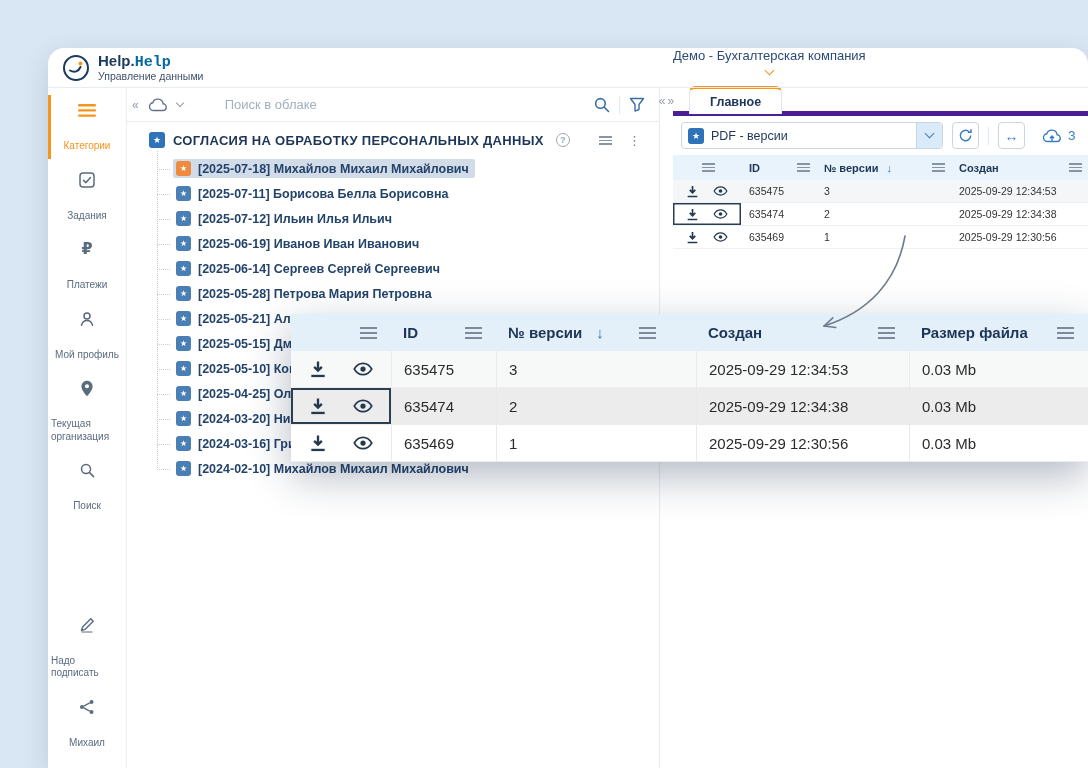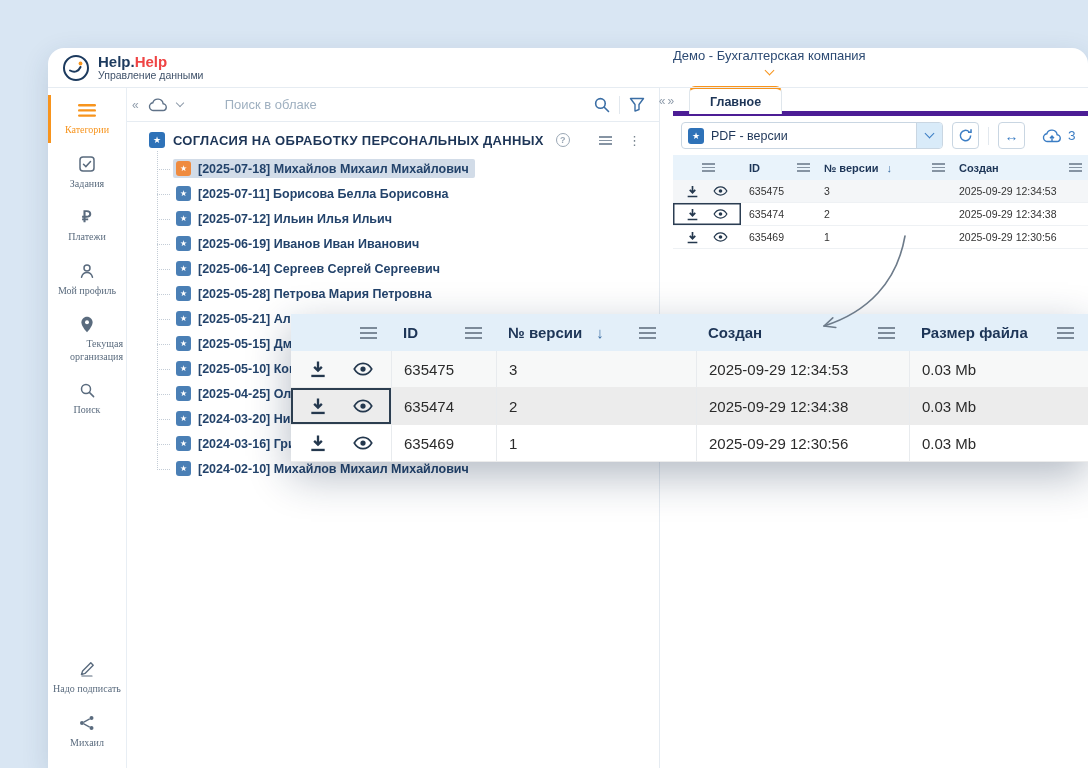--- a/index.html
+++ b/index.html
@@ -14,31 +14,31 @@
   .window {
     position:absolute; left:48px; top:48px; right:0; bottom:0;
     background:#fff; border-radius:16px 16px 0 0;
     box-shadow:0 8px 28px rgba(30,58,92,.14);
     overflow:hidden; display:flex; flex-direction:column;
   }
   
   .topbar { height:40px; flex:0 0 auto; border-bottom:1px solid #e6ecf2; display:flex; align-items:center; padding:0 14px; position:relative; }
   .brand { display:flex; align-items:center; gap:8px; }
   .brand-name { font-size:15px; font-weight:bold; color:#1c3a5e; line-height:1.05; }
-  .brand-name .accent { color:#ef4444; }
+  .brand-name .accent { color:#0369a1;font-family:Liberation Mono, monospace; }
   .brand-sub { font-size:10.5px; color:#41536b; }
   .org-select { position:absolute; left:625px; top:0; height:100%; display:flex; align-items:center; gap:8px; font-size:13px; color:#2c4a73; cursor:pointer;flex-direction:column; }
   .chev { width:7px; height:7px; border-right:1.8px solid #3b7dc4; border-bottom:1.8px solid #3b7dc4; transform:rotate(45deg); margin-top:-4px; display:inline-block; }
   .chev.orange { border-color:#f7941d; }
   .chev.grey { border-color:#8f9cab; width:6px; height:6px; border-width:1.5px; }
   
   .content { flex:1; display:flex; min-height:0; }
   
   .sidebar { width:79px; flex:0 0 auto; border-right:1px solid #e8eef4; display:flex; flex-direction:column; padding:4px 0 10px; }
-  .side-item { position:relative; display:flex; flex-direction:column; align-items:center; gap:5px; padding:9px 3px; color:#5a6b7e; font-size:10px; line-height:1.25; text-align:right; cursor:pointer;font-family:Liberation Serif, serif; }
+  .side-item { position:relative; display:flex; flex-direction:column; align-items:center; gap:21px; padding:9px 3px; color:#5a6b7e; font-size:10px; line-height:1.25; text-align:left; cursor:pointer; }
   .side-item .s-ico { height:18px; display:flex; align-items:center; justify-content:center; }
   .side-item.active { color:#f7941d; }
   .side-item.active::before { content:""; position:absolute; left:0; top:3px; bottom:3px; width:3px; background:#f7941d; }
   .ruble-glyph { font-size:16px; color:#5a6b7e; font-weight:bold; line-height:1; }
   .side-spacer { flex:1; }
   
   .panel-middle { width:533px; flex:0 0 auto; border-right:1px solid #e5ebf1; display:flex; flex-direction:column; min-width:0; }
   .cloud-bar { height:34px; flex:0 0 auto; border-bottom:1px solid #e6ecf2; display:flex; align-items:center; gap:7px; padding:0 12px 0 5px; }
   .collapse-glyph { color:#8f9cab; font-size:12px; cursor:pointer; line-height:1; }
   .cloud-search { flex:1; border:none; outline:none; font-size:13px; color:#333; background:transparent;padding-left:35px; }

